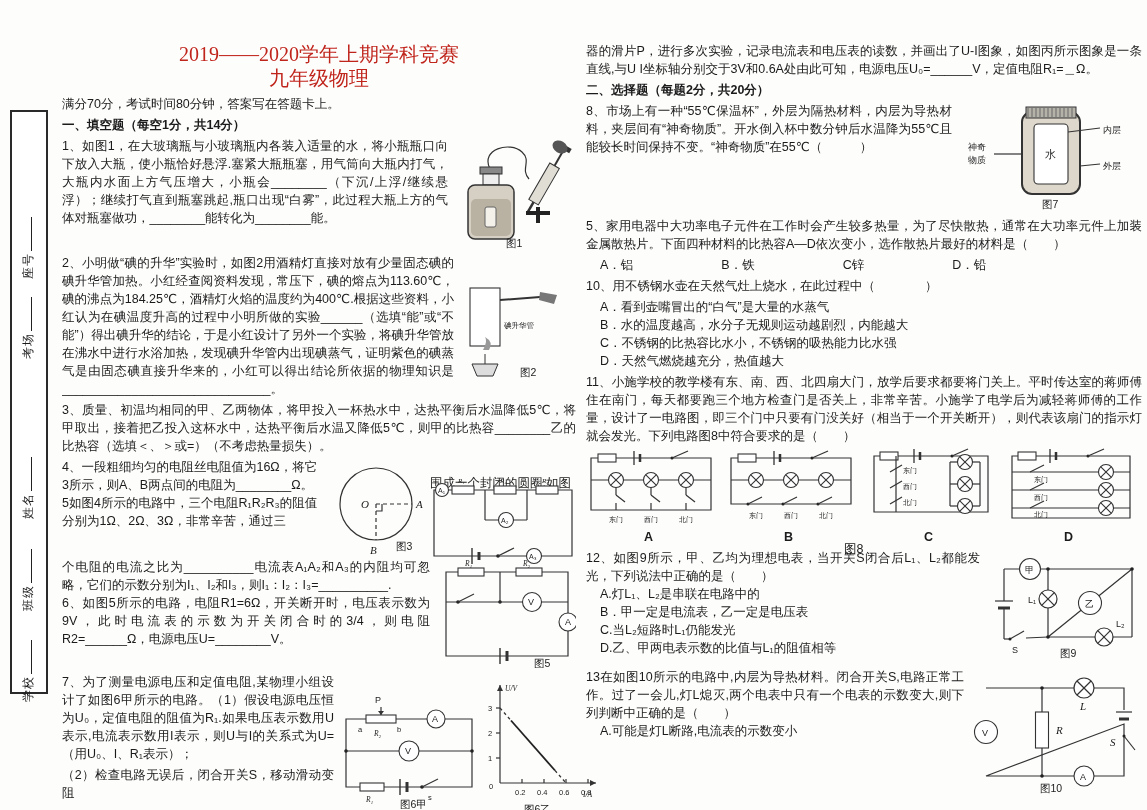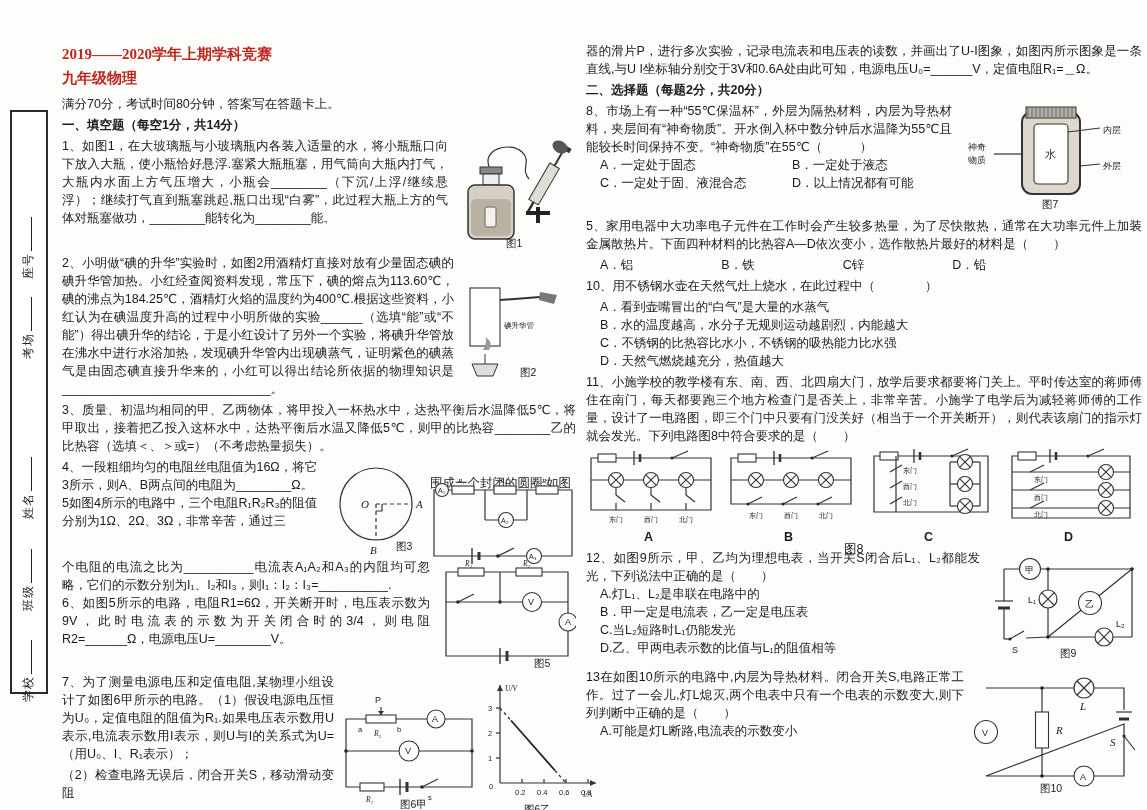--- a/index.html
+++ b/index.html
@@ -3,21 +3,21 @@
 <meta charset="utf-8">
 <style>
   html,body{margin:0;padding:0;}
   body{
     width:1147px;height:810px;background:#fdfdfc;position:relative;overflow:hidden;
     font-family:"Liberation Sans","DejaVu Sans",sans-serif;color:#1b1b1b;
     font-size:12.5px;line-height:18px;
   }
   .col-left{position:absolute;left:62px;top:42px;width:514px;}
   .col-right{position:absolute;left:586px;top:42px;width:556px;}
-  .title{text-align:left;color:#c0251c;font-weight:bold;font-size:15px;line-height:24px;
+  .title{text-align:center;color:#c0251c;font-weight:normal;font-size:20px;line-height:24px;
          font-family:"Liberation Serif","DejaVu Serif",serif;margin-bottom:5px;}
   .q{margin:0 0 3px;text-align:justify;}
   .bfc{overflow:hidden;margin:0 0 3px;}
   .bfc p{margin:0;text-align:justify;}
   .opt{padding-left:14px;margin:0;}
   .optgrid{display:grid;grid-template-columns:192px 1fr;padding-left:14px;}
   .optrow{display:flex;gap:88px;padding-left:14px;}
   .fr{float:right;margin:0 0 2px 8px;}
   figure{margin:0;}
   .rel{position:relative;}
@@ -270,26 +270,20 @@
         <text x="8" y="48">神奇</text>
         <text x="8" y="61">物质</text>
         <line x1="108" y1="30" x2="140" y2="26" class="w"></line>
         <text x="143" y="31">内层</text>
         <line x1="120" y1="64" x2="140" y2="62" class="w"></line>
         <text x="143" y="67">外层</text>
         <text class="cap" x="82" y="106">图7</text>
       </svg>
     </figure>
     <p>8、市场上有一种“55℃保温杯”，外层为隔热材料，内层为导热材料，夹层间有“神奇物质”。开水倒入杯中数分钟后水温降为55℃且能较长时间保持不变。“神奇物质”在55℃（　　　）</p>
-    <div class="optgrid">
-      <span>A．一定处于固态</span>
-      <span>B．一定处于液态</span>
-      <span>C．一定处于固、液混合态</span>
-      <span>D．以上情况都有可能</span>
-    </div>
   </div>
 
   <div class="q">
     <p class="q">5、家用电器中大功率电子元件在工作时会产生较多热量，为了尽快散热，通常在大功率元件上加装金属散热片。下面四种材料的比热容A—D依次变小，选作散热片最好的材料是（　　）</p>
     <div class="optrow">
       <span>A．铝</span>
       <span>B．铁</span>
       <span>C锌</span>
       <span>D．铅</span>
     </div>

